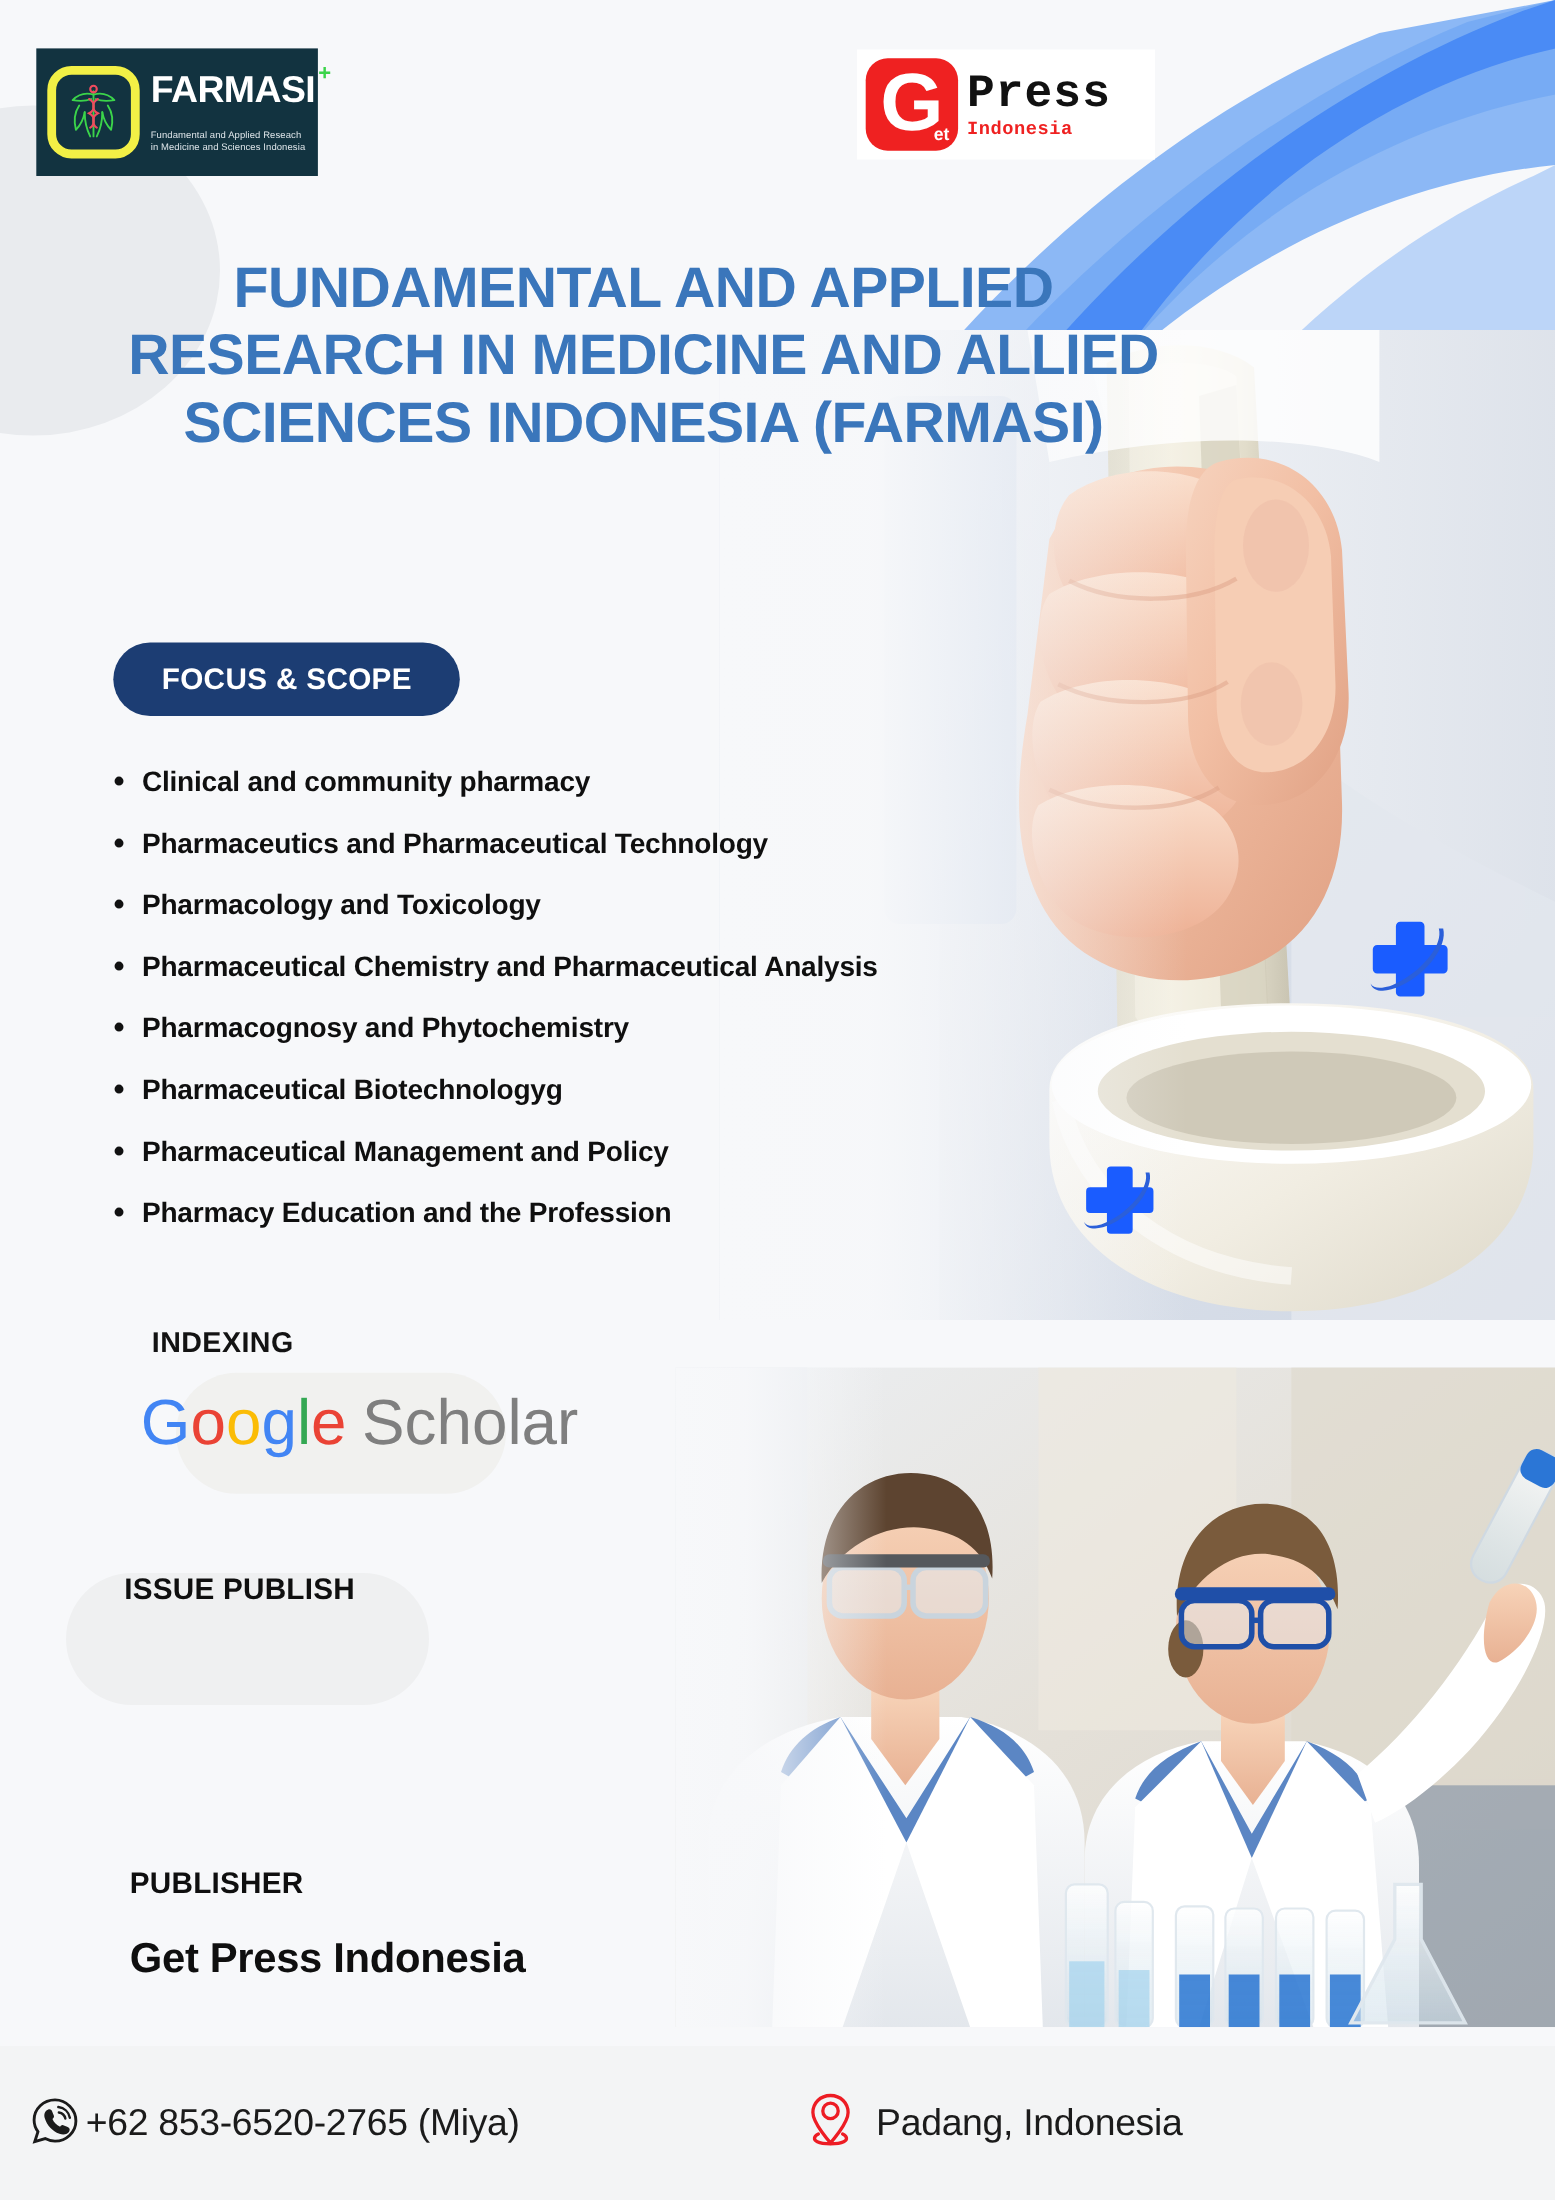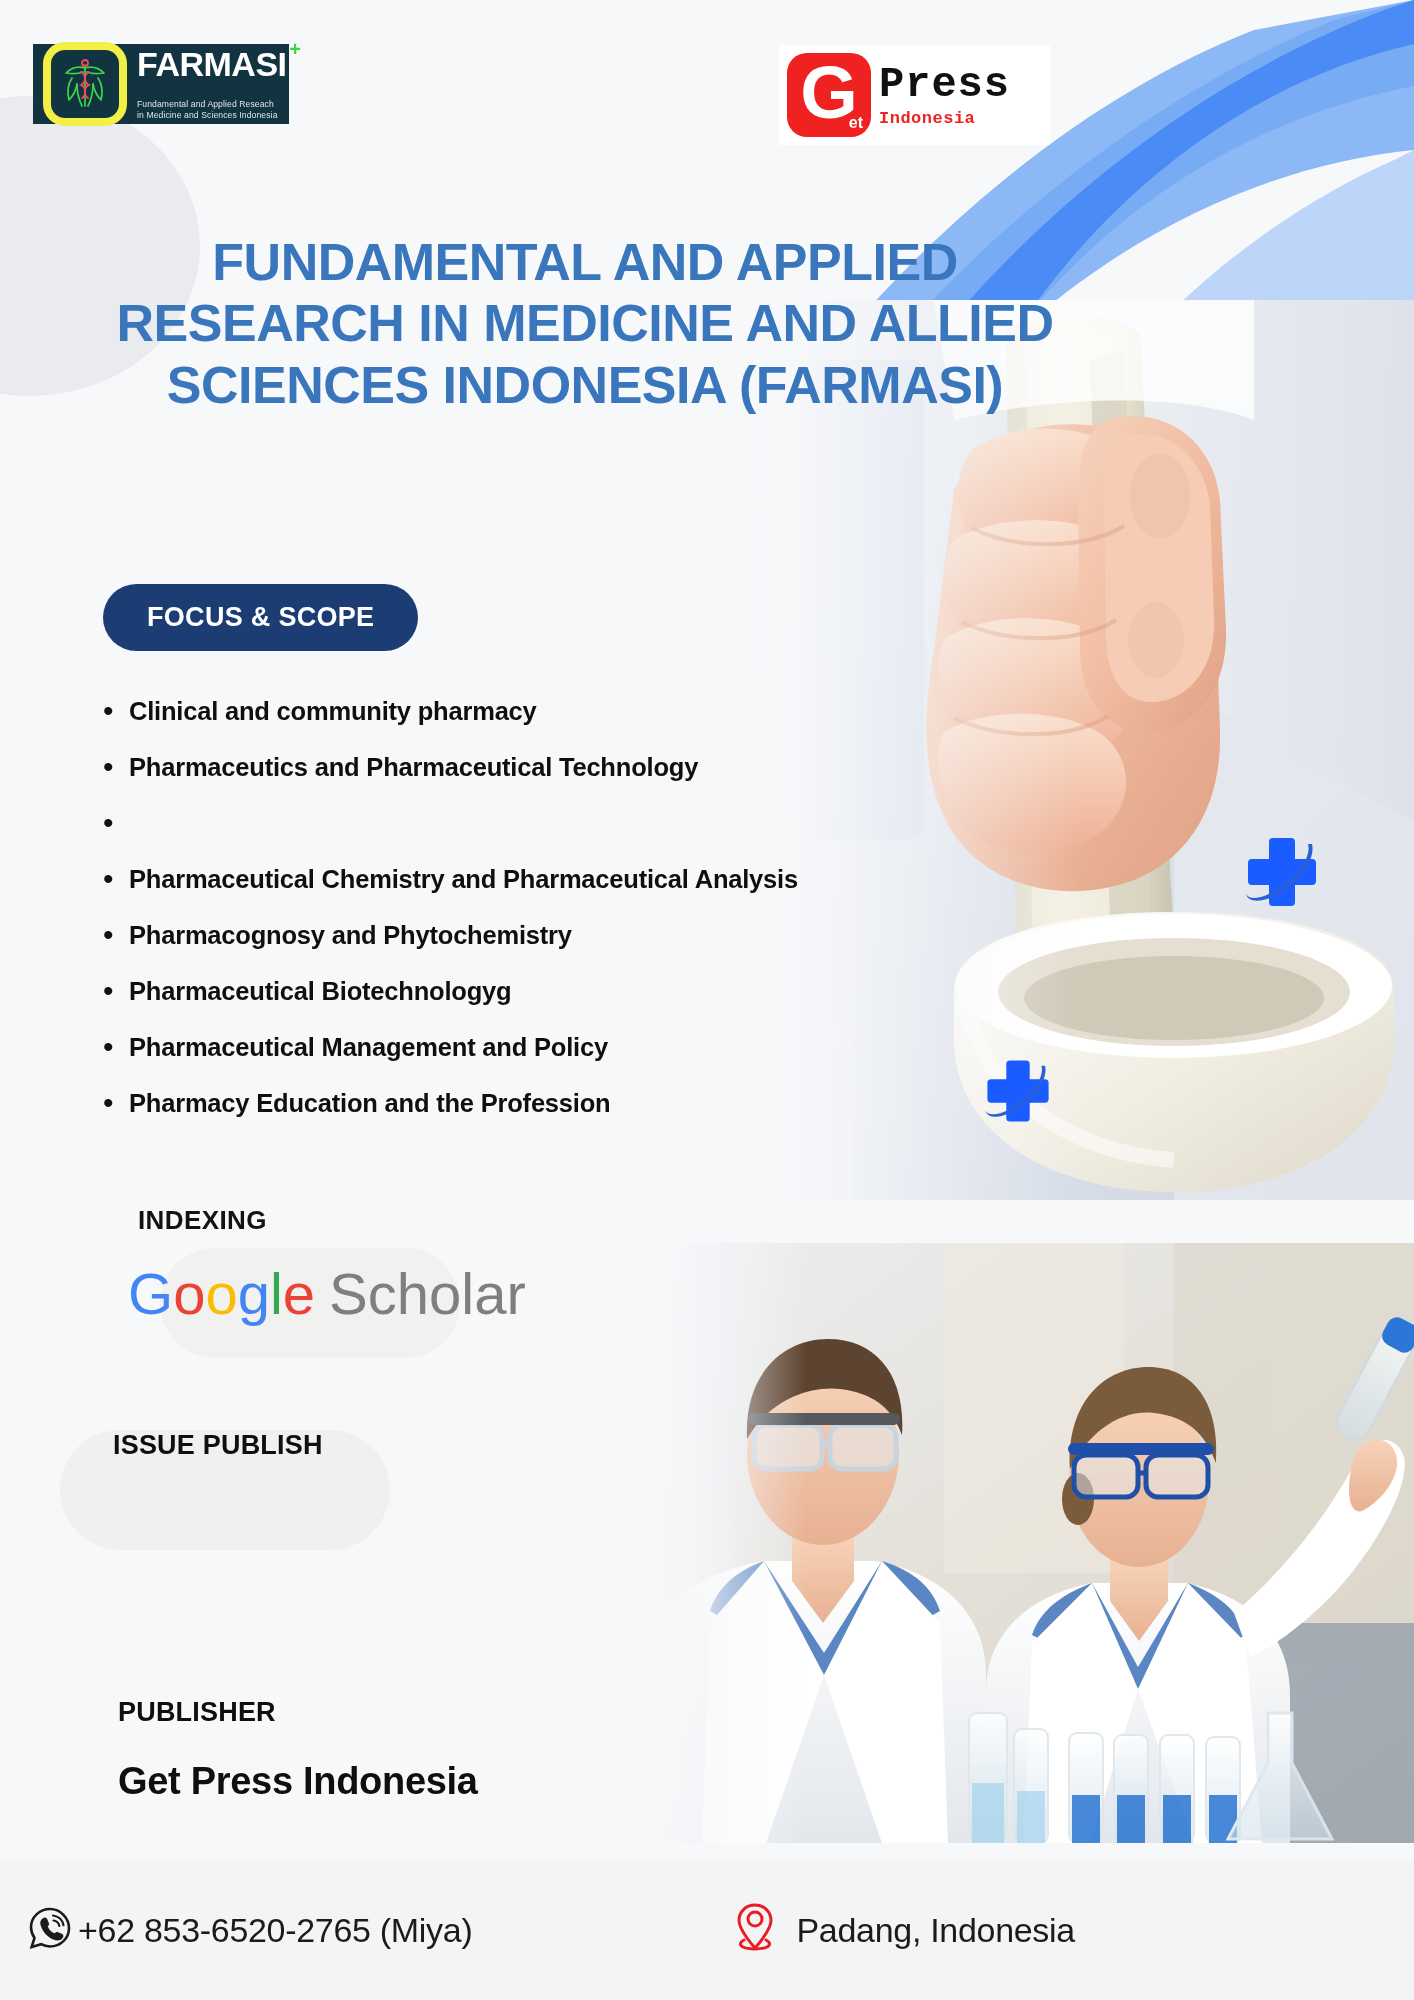--- a/index.html
+++ b/index.html
@@ -33,21 +33,21 @@
     border-radius: 50%;
     pointer-events: none;
   }
   .blob-a { left: -140px; top: 96px; width: 340px; height: 300px; background:#e9ebee; }
   .blob-b { left: 60px;  top: 1430px; width: 330px; height: 120px; background:#eff0f1; border-radius:60px; }
   .blob-c { left: 160px; top: 1248px; width: 300px; height: 110px; background:#f1f1ef; border-radius:60px; }
 
   
   .farmasi-logo {
     position: absolute; left: 33px; top: 44px;
-    width: 256px; height: 80px;
+    width: 256px; height: 116px;
     background: #123340;
     display: flex; align-items: center;
     padding: 6px 8px 6px 10px;
   }
   .farmasi-mark {
     width: 84px; height: 84px;
     border: 8px solid #f2f046;
     border-radius: 22px;
     display: flex; align-items: center; justify-content: center;
     flex: 0 0 auto;
@@ -411,20 +411,21 @@
     <li class="scope-item">
       <span class="scope-bullet">•</span>
       <span class="scope-label">Clinical and community pharmacy</span>
     </li>
     <li class="scope-item">
       <span class="scope-bullet">•</span>
       <span class="scope-label">Pharmaceutics and Pharmaceutical Technology</span>
     </li>
     <li class="scope-item">
       <span class="scope-bullet">•</span>
+      <span class="scope-label">Pharmacology and Toxicology</span>
     </li>
     <li class="scope-item justified">
       <span class="scope-bullet">•</span>
       <span class="scope-label">Pharmaceutical Chemistry and Pharmaceutical Analysis</span>
     </li>
     <li class="scope-item">
       <span class="scope-bullet">•</span>
       <span class="scope-label">Pharmacognosy and Phytochemistry</span>
     </li>
     <li class="scope-item">

